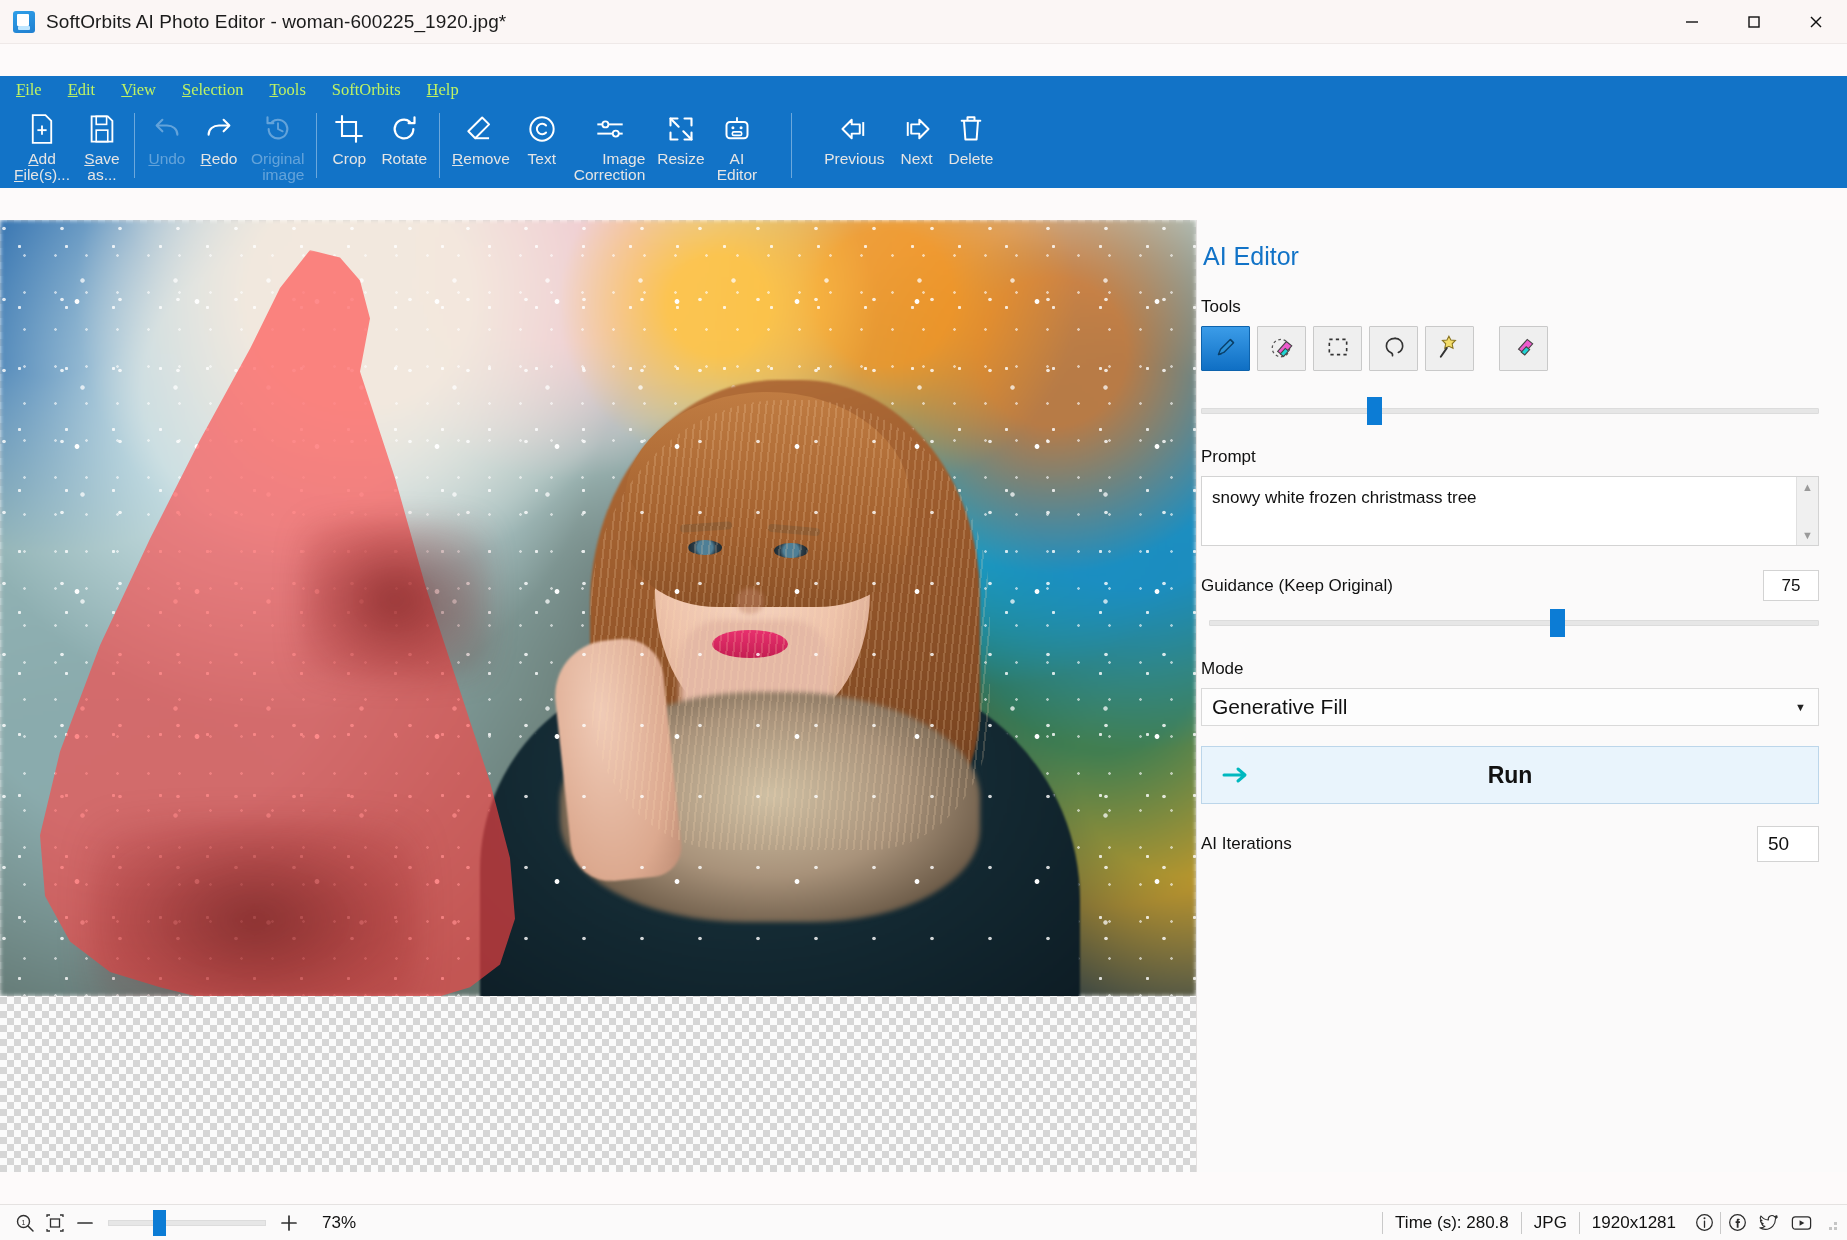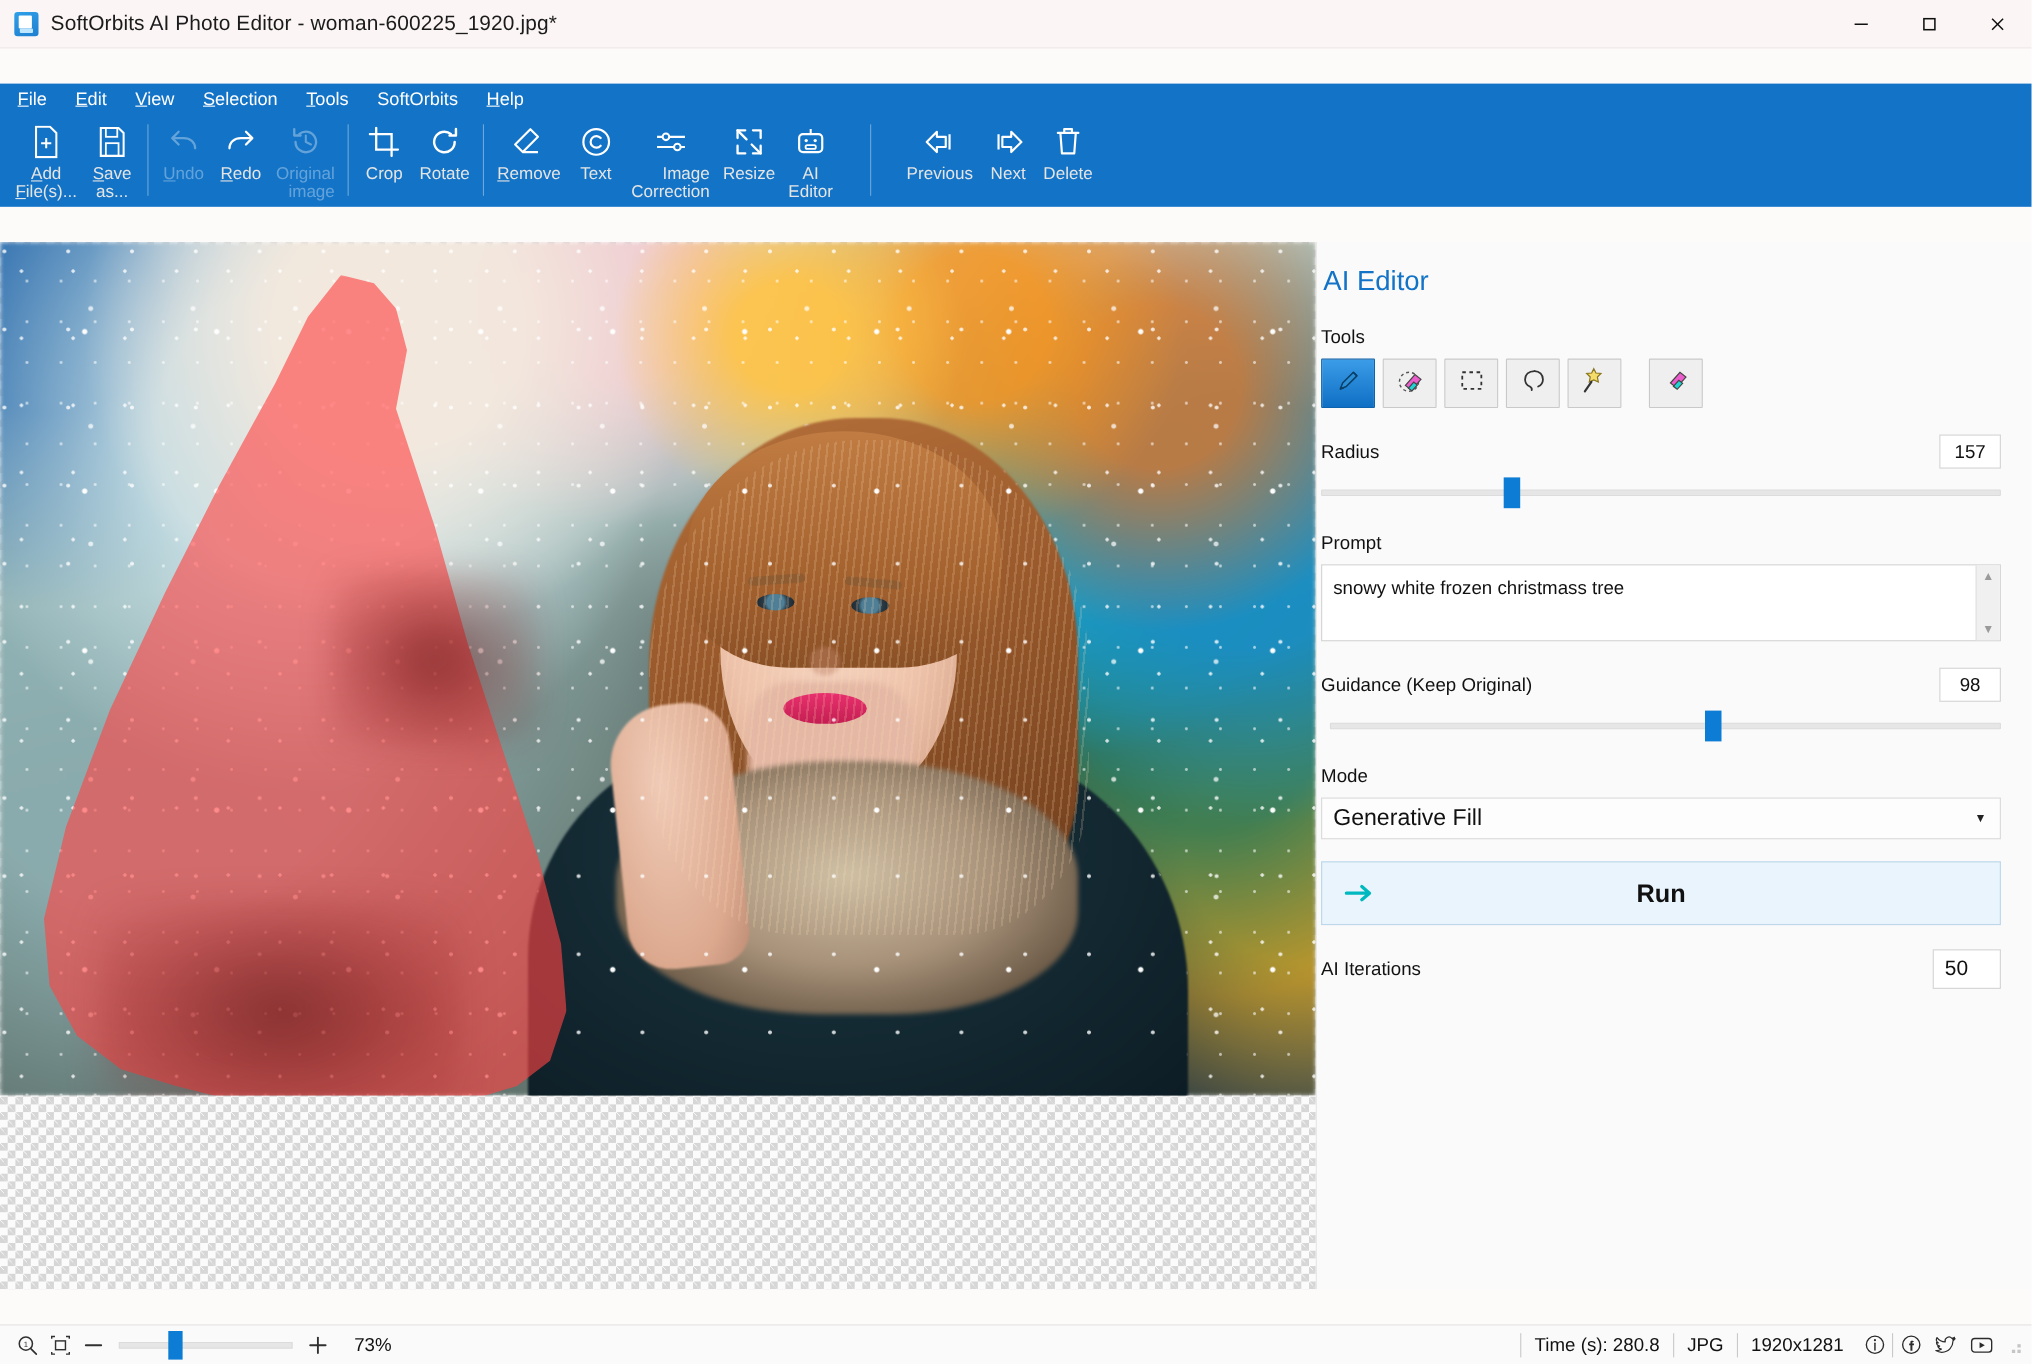--- a/index.html
+++ b/index.html
@@ -44,22 +44,23 @@
   .wincontrol {
     width: 62px; height: 44px; display: flex; align-items: center; justify-content: center;
     color: #101010;
   }
   .wincontrol svg { display: block; }
 
   
   .bluebar { background: #1273c7; flex: 0 0 112px; display: flex; flex-direction: column; }
   .menubar { height: 29px; display: flex; align-items: center; padding-left: 14px; gap: 22px; }
   .menu-item {
-    color: #ffffff; font-size: 16.5px; line-height: 1;
+    color: #bef264; font-size: 16.5px; line-height: 1;
     padding: 2px 2px;
+    font-family: Liberation Serif, serif;
   }
   .menu-item span.u { text-decoration: underline; }
 
   .ribbon { flex: 1; display: flex; align-items: stretch; padding-left: 8px; }
   .rb-sep { width: 1px; background: rgba(255,255,255,.38); margin: 8px 6px 10px 6px; }
   .rb-btn {
     min-width: 52px; padding: 4px 6px 0 6px;
     display: flex; flex-direction: column; align-items: center;
     color: #e5e5e5; text-align: center;
   }
@@ -579,41 +580,37 @@
         <div class="tool-btn spaced">
           <span>
             <svg width="26" height="26" viewBox="0 0 24 24">
                 <path d="M7 14l8-9 5 4-8 9z" fill="#ec5ccd" stroke="#444" stroke-width="1"></path>
                 <path d="M9.5 16.8l4.5-5 3.2 2.5-4.5 5z" fill="#1fd4d4" stroke="#444" stroke-width="1"></path>
               </svg>
           </span>
         </div>
       </div>
 
-      <div class="row-head">
-        <div class="panel-lbl">Radius</div>
-        <div class="numbox">157</div>
-      </div>
       <div class="slider">
         <div class="track"></div>
         <div class="thumb" id="radius-thumb" style="left: calc(28% - 7px);"></div>
       </div>
 
       <div class="panel-lbl">Prompt</div>
       <div class="prompt-wrap">
         <textarea class="prompt-text" placeholder="" style="">snowy white frozen christmass tree</textarea>
         <div class="prompt-scroll">
           <div class="arrow">▲</div>
           <div class="arrow">▼</div>
         </div>
       </div>
 
       <div class="row-head">
         <div class="panel-lbl">Guidance (Keep Original)</div>
-        <div class="numbox">98</div>
+        <div class="numbox">75</div>
       </div>
       <div class="slider" style="margin-left:8px;">
         <div class="track"></div>
         <div class="thumb" id="guidance-thumb" style="left: calc(57% - 7px);"></div>
       </div>
 
       <div class="panel-lbl" style="margin-top:4px;">Mode</div>
       <div class="select-box">
         <span>Generative Fill</span>
         <span class="caret">▼</span>

